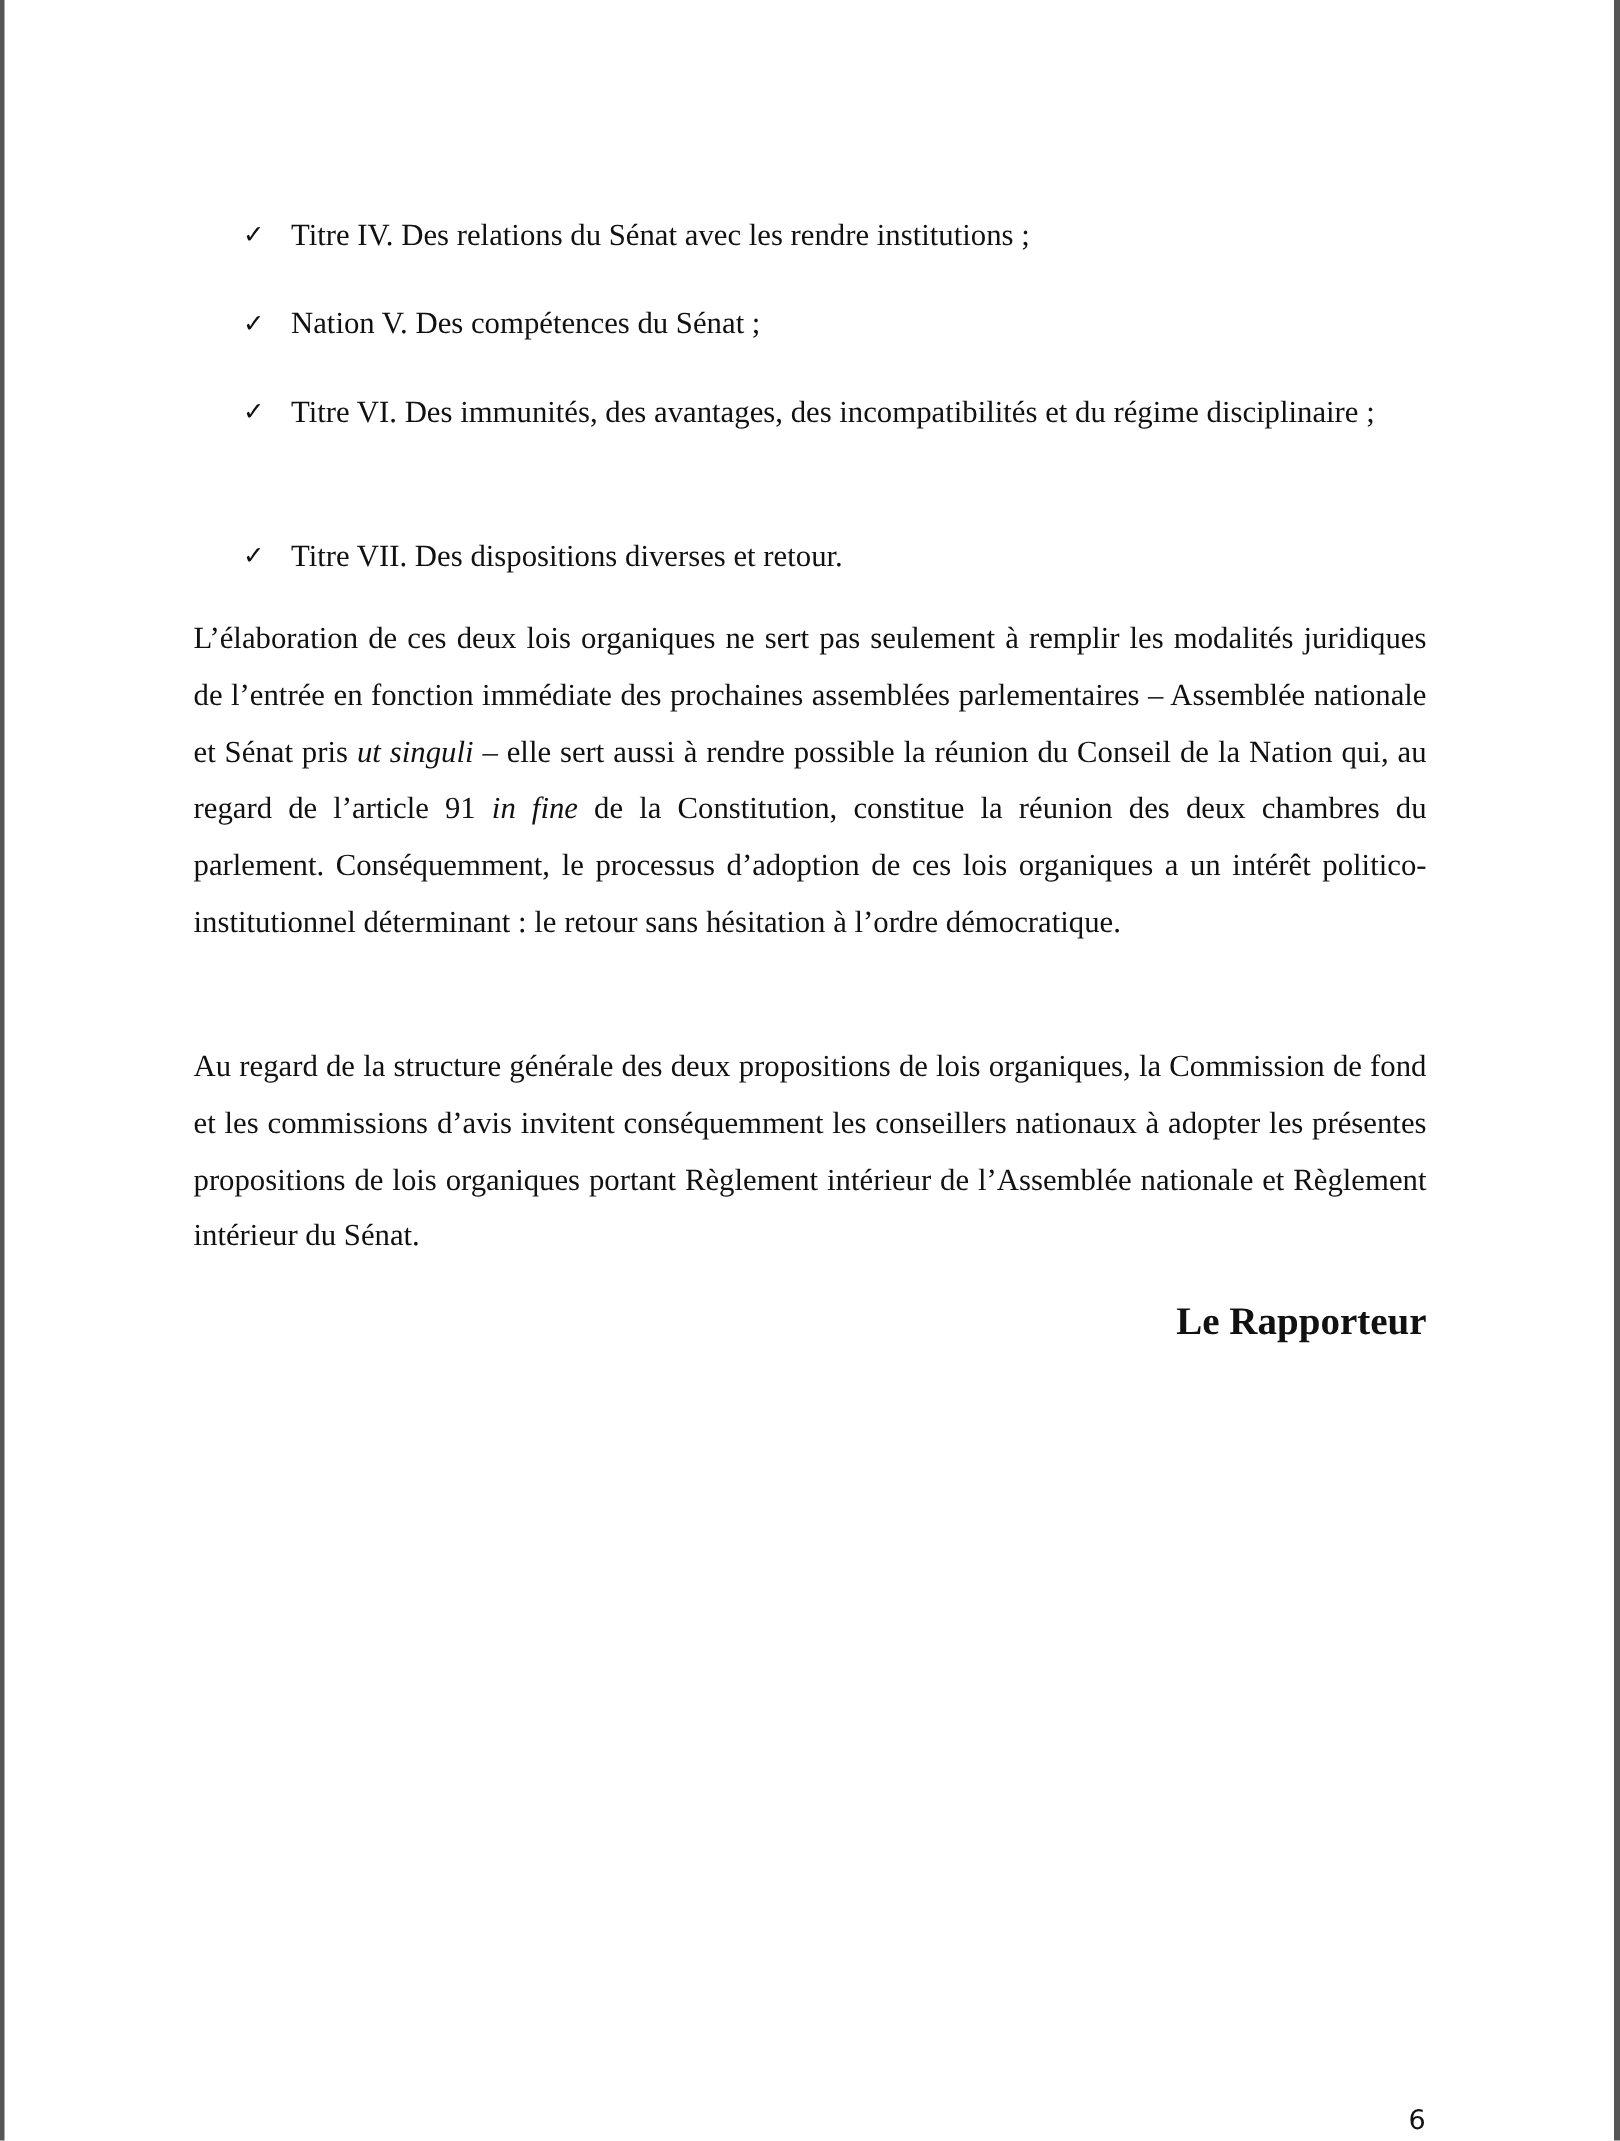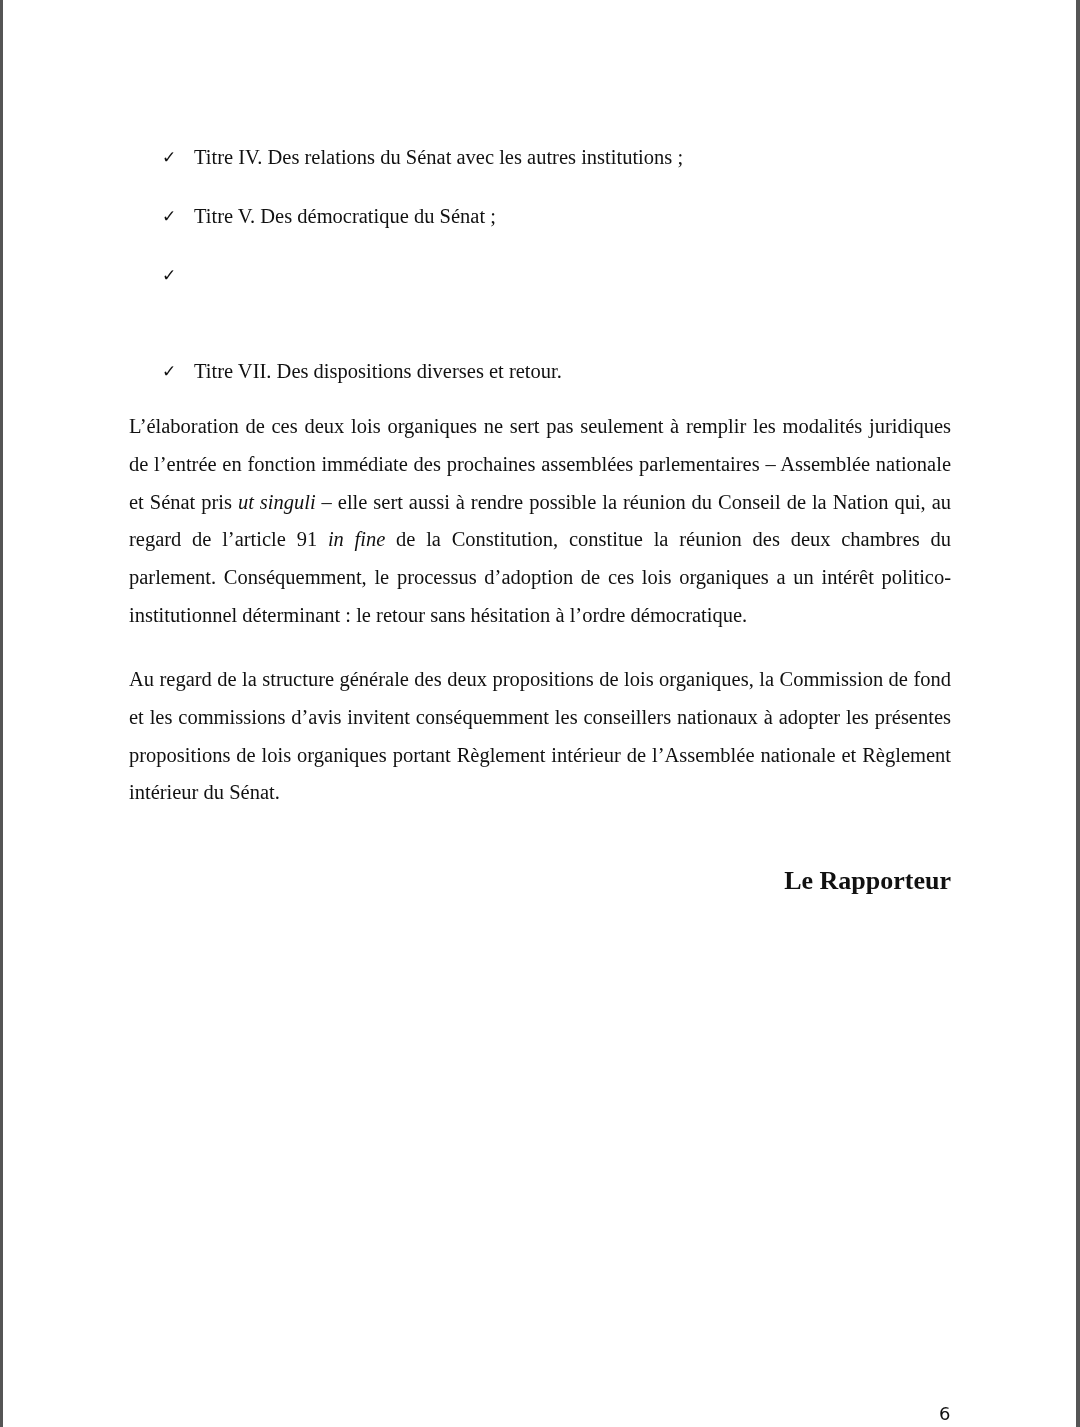--- a/index.html
+++ b/index.html
@@ -21,47 +21,48 @@
     .b1 { position: absolute; top: 0; }
     .b2 { position: absolute; top: 59px; }
     .b3 { position: absolute; top: 118px; width: 757px; }
     .b3 .check { }
     .b4 { position: absolute; top: 214px; }
     .para {
       position: absolute; left: 0; width: 822px; font-size: 20.5px; line-height: 37.8px;
       text-align: justify; text-align-last: left;
     }
     .p1 { top: 408px; }
-    .p2 { top: 661px; font-family: Liberation Serif, serif; }
+    .p2 { top: 693px; font-family: Liberation Serif, serif; }
     .signature {
       position: absolute; top: 866px; right: 0; font-weight: bold; font-size: 26px;
     }
     .page-number {
       position: absolute; left: 939px; top: 1403px; font-family: "DejaVu Sans", sans-serif; font-size: 18px; color: #111;
     }
     em { font-style: italic; margin-top: 31px; }
   </style>
 </head>
 <body>
 
 <div class="edge-left"></div>
 <div class="edge-right"></div>
 
 <div class="page">
   <div class="bullets">
     <div class="bullet b1">
       <span class="check">✓</span>
-      <span>Titre IV. Des relations du Sénat avec les autres institutions ;</span>
+      <span>Titre IV. Des relations du Sénat avec les rendre institutions ;</span>
     </div>
     <div class="bullet b2">
       <span class="check">✓</span>
-      <span>Titre V. Des démocratique du Sénat ;</span>
+      <span>Nation V. Des compétences du Sénat ;</span>
     </div>
     <div class="bullet b3">
       <span class="check">✓</span>
+      <span>Titre VI. Des immunités, des avantages, des incompatibilités et du régime disciplinaire ;</span>
     </div>
     <div class="bullet b4">
       <span class="check">✓</span>
       <span>Titre VII. Des dispositions diverses et retour.</span>
     </div>
   </div>
 
   <p class="para p1" style="margin:0"><span>L’élaboration de ces deux lois organiques ne sert pas seulement à remplir les modalités juridiques de l’entrée en fonction immédiate des prochaines assemblées parlementaires – Assemblée nationale et Sénat pris </span><em>ut singuli</em><span> – elle sert aussi à rendre possible la réunion du Conseil de la Nation qui, au regard de l’article 91 </span><em>in fine</em><span> de la Constitution, constitue la réunion des deux chambres du parlement. Conséquemment, le processus d’adoption de ces lois organiques a un intérêt politico-institutionnel déterminant : le retour sans hésitation à l’ordre démocratique.</span></p>
 
   <p class="para p2" style="margin:0">Au regard de la structure générale des deux propositions de lois organiques, la Commission de fond et les commissions d’avis invitent conséquemment les conseillers nationaux à adopter les présentes propositions de lois organiques portant Règlement intérieur de l’Assemblée nationale et Règlement intérieur du Sénat.</p>

